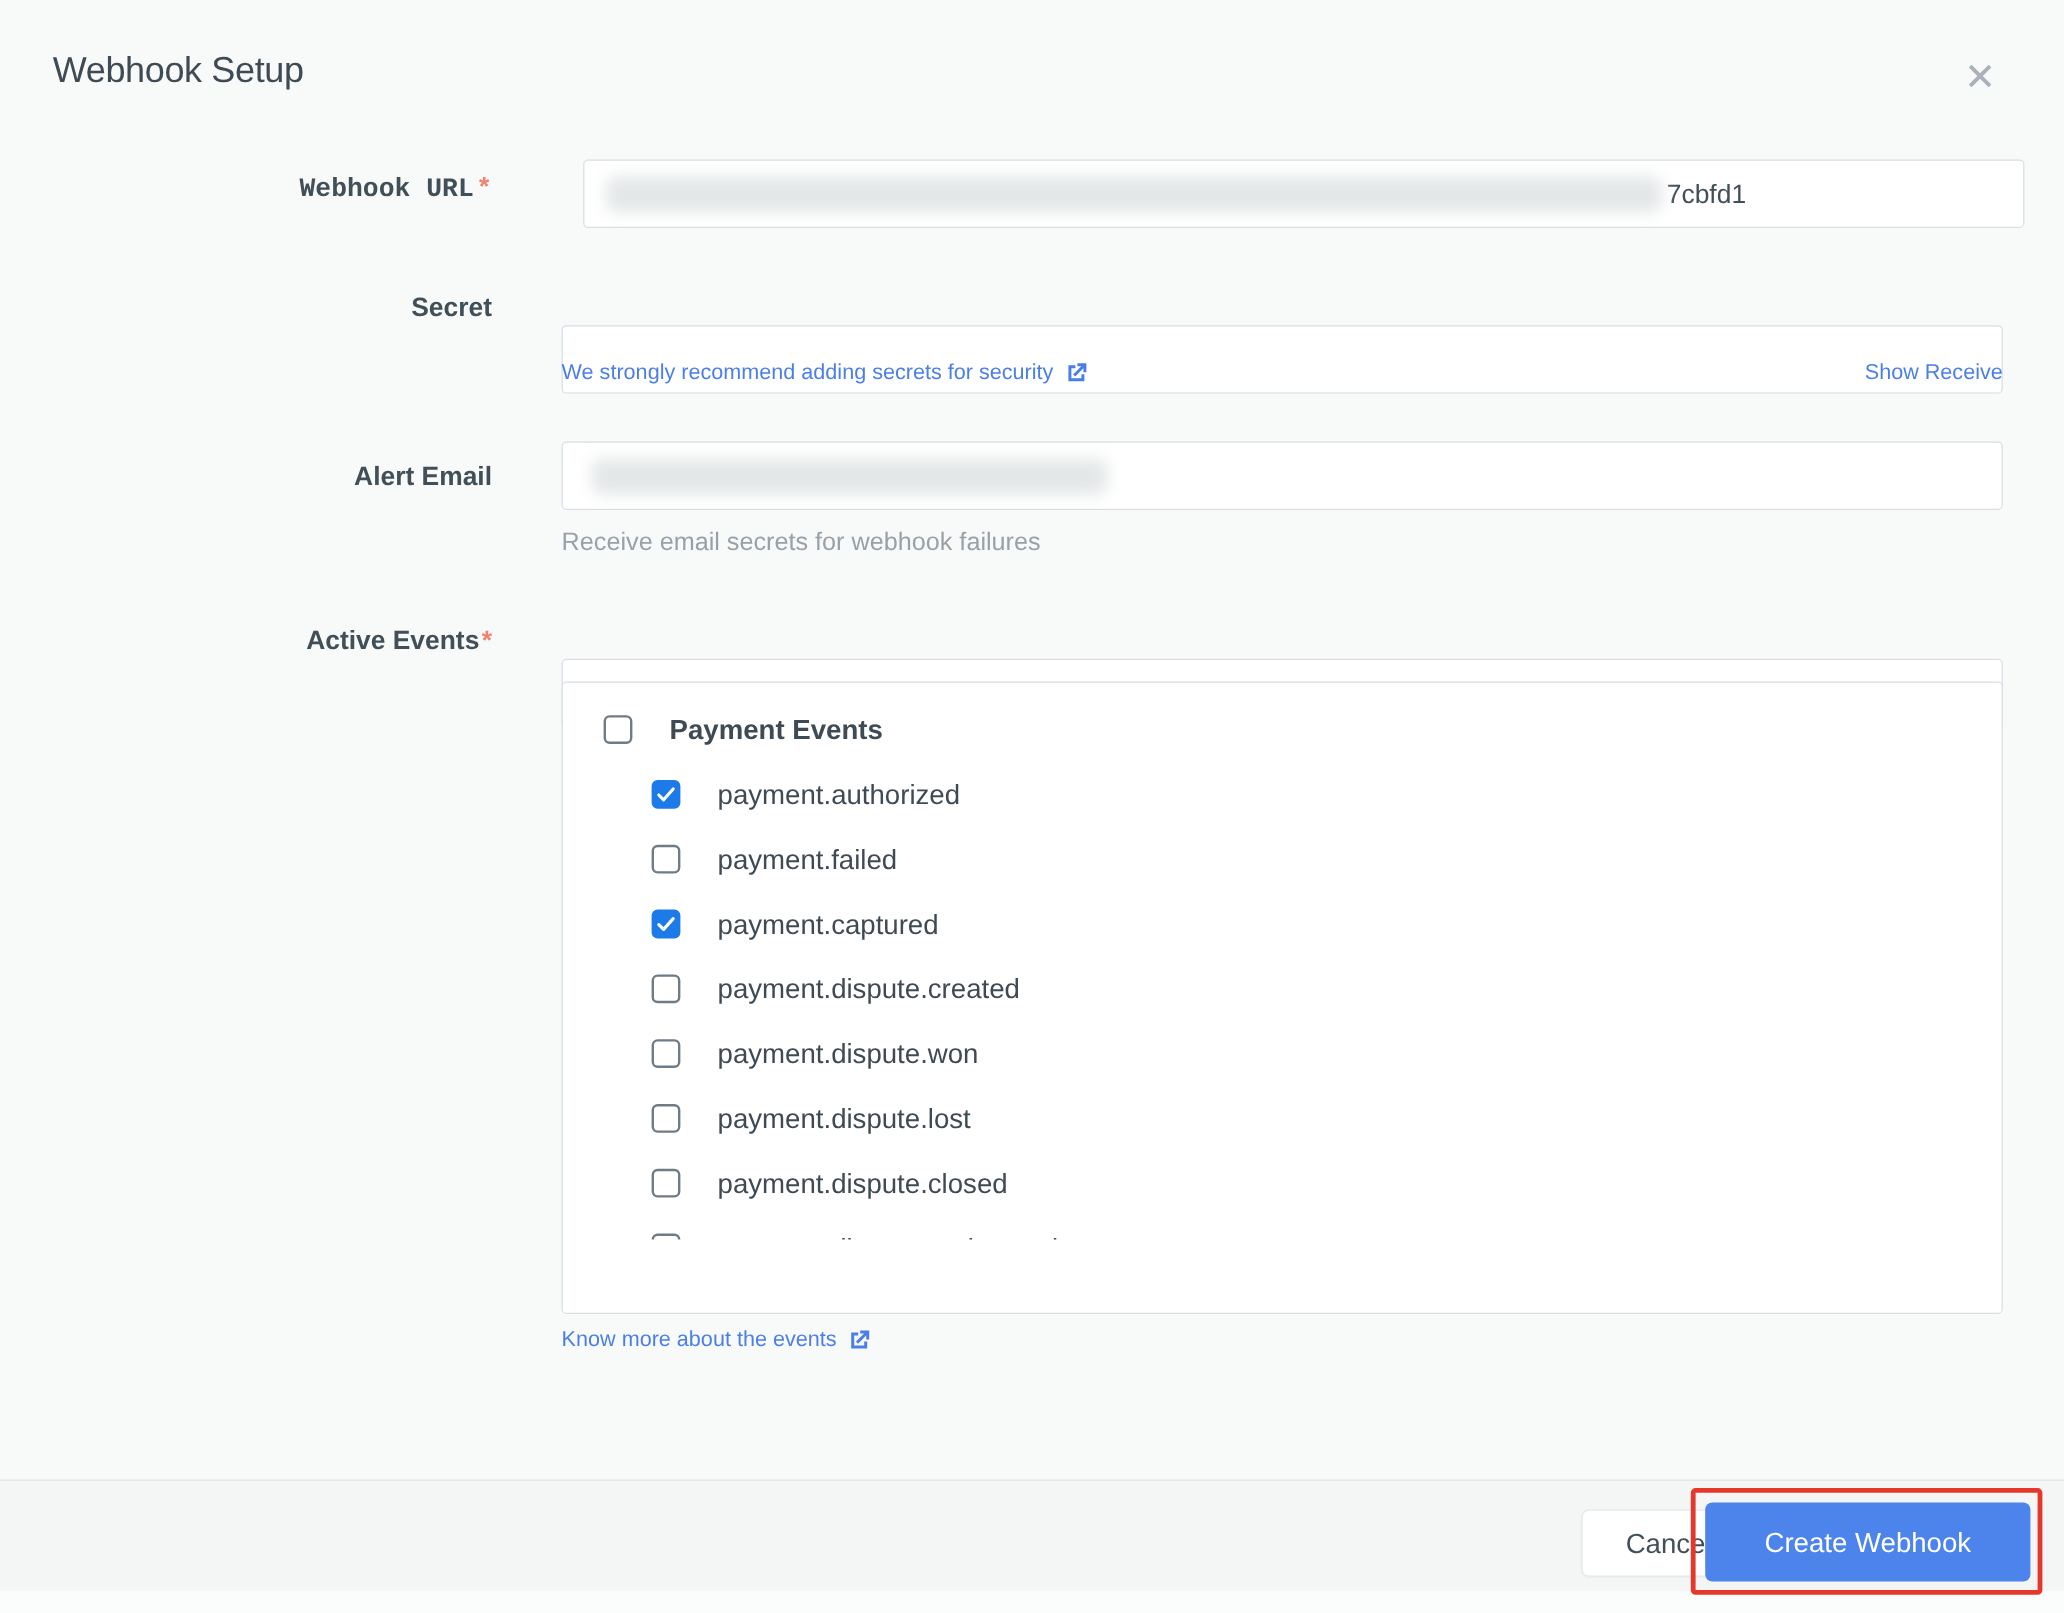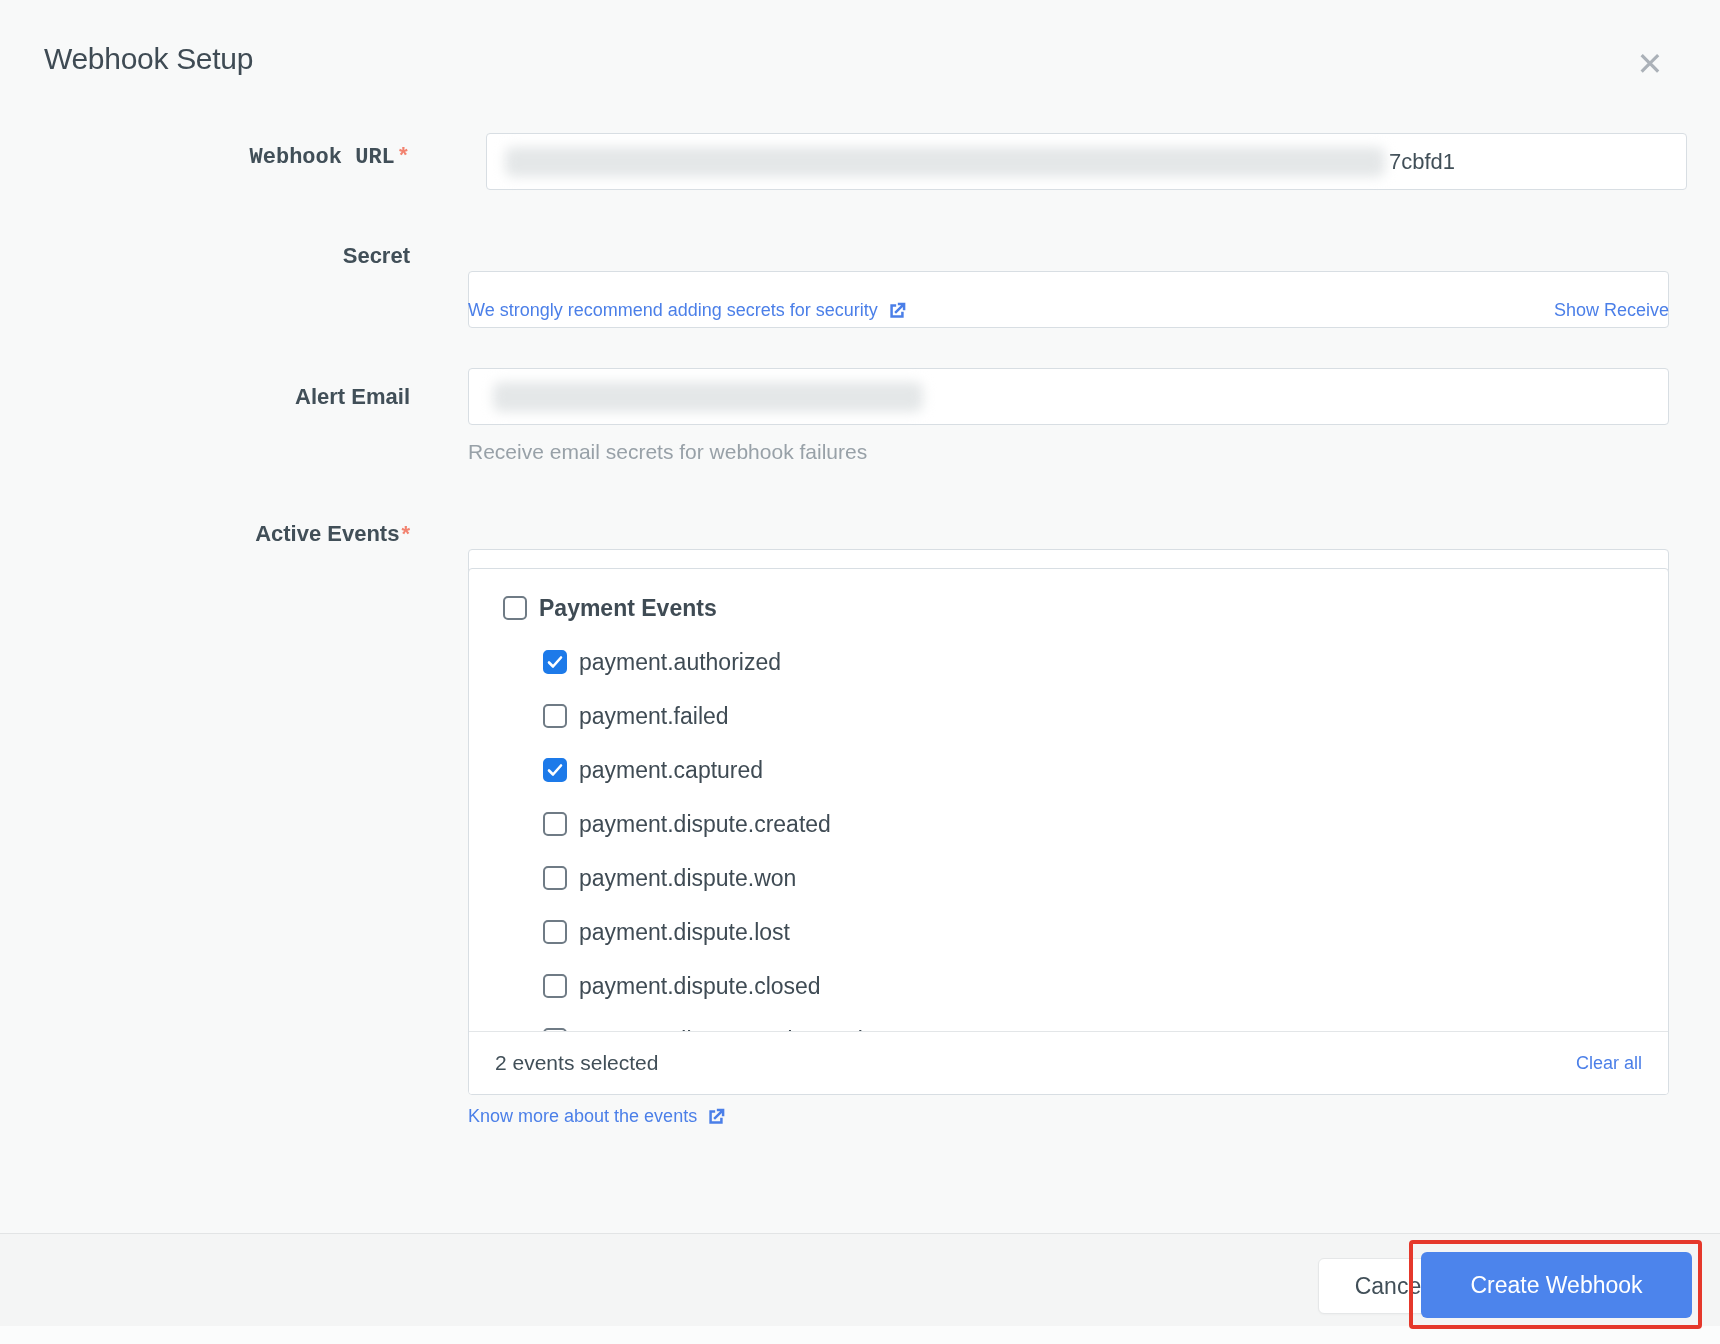--- a/index.html
+++ b/index.html
@@ -46,21 +46,21 @@
   
   .events-container{
     left:468px;top:568px;width:1201px;height:527px;background:#FFFFFF;
     border:1px solid #D8DEE3;border-radius:4px;box-sizing:border-box;
     display:flex;flex-direction:column;overflow:hidden;
   }
   .events-scroll{height:464px;overflow:hidden;padding-top:12px;box-sizing:border-box;}
   .event-row{display:flex;align-items:center;height:54px;padding-left:74px;}
   .event-row.group{padding-left:34px;}
   .event-row.group .event-label{font-weight:bold;}
-  .event-label{font-size:23px;color:#3F4B54;margin-left:12px;}
+  .event-label{font-size:23px;color:#3F4B54;margin-left:31px;}
   .checkbox{
     width:24px;height:24px;border:2px solid #6F7B85;border-radius:5px;box-sizing:border-box;
     background:#FFFFFF;display:inline-flex;align-items:center;justify-content:center;flex:0 0 auto;cursor:pointer;
   }
   .checkbox svg{display:none;width:16px;height:16px;}
   .checkbox.checked{background:#1D7AE9;border-color:#1D7AE9;}
   .checkbox.checked svg{display:block;}
   .events-footer{
     height:63px;border-top:1px solid #E3E6E8;display:flex;align-items:center;
     justify-content:space-between;padding:0 26px;box-sizing:border-box;background:#FFFFFF;
@@ -186,24 +186,20 @@
     </span>
     <span class="event-label">payment.dispute.closed</span>
   </div>
       <div class="event-row">
     <span class="checkbox">
       
     </span>
     <span class="event-label">payment.dispute.under_review</span>
   </div>
     </div>
-  <div class="events-footer">
-    <span class="selected-count">2 events selected</span>
-    <a class="link">Clear all</a>
-  </div>
 </div>
 
 <div class="abs" style="left:468px;top:1106px;">
   <a class="link">
       <span>Know more about the events</span>
       <svg class="ext-icon" viewBox="0 0 24 24" fill="#4B7FE8">
         <path d="M4 4h7v3H7v10h10v-4h3v7H4z"></path>
         <path d="M13 2h9v9h-3V7.1l-8.2 8.2-2.1-2.1L16.9 5H13z"></path>
       </svg>
     </a>

